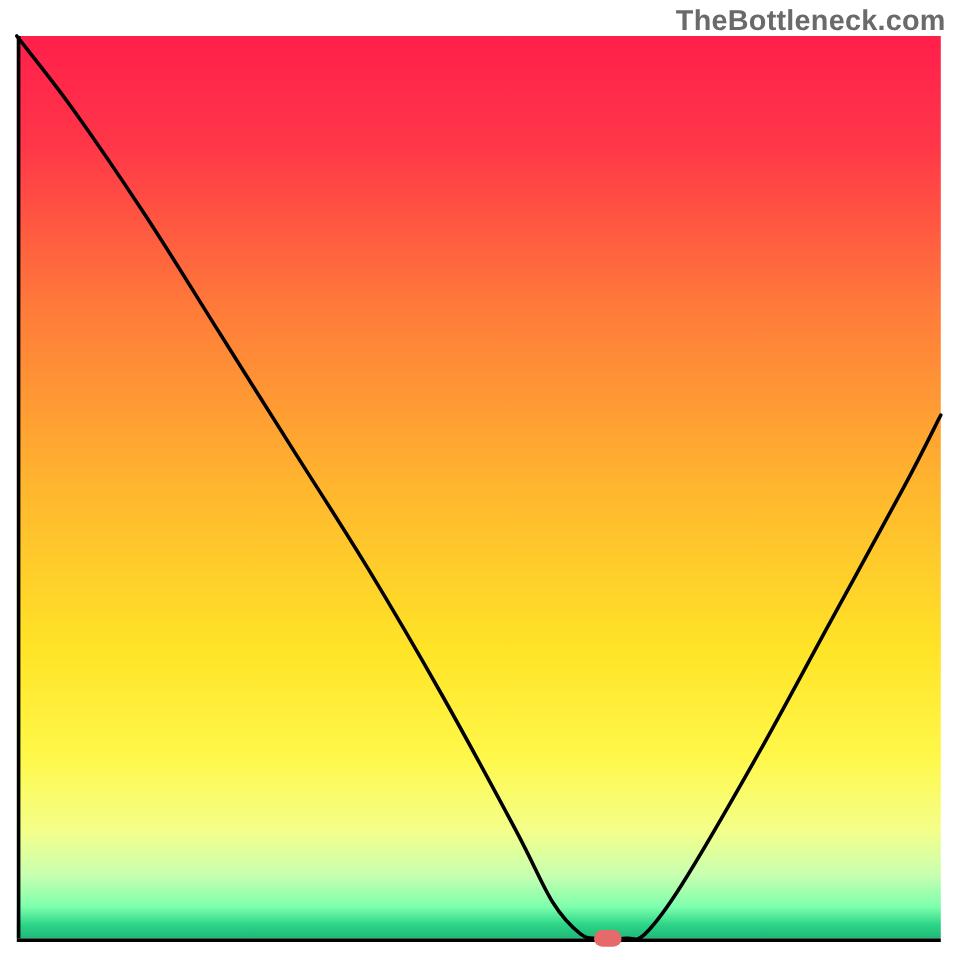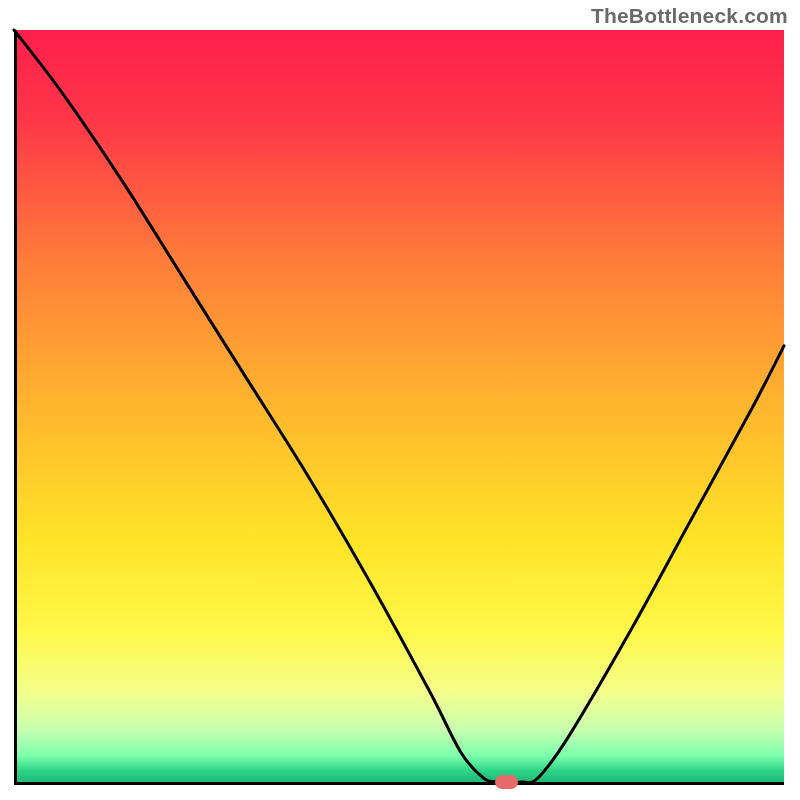--- a/index.html
+++ b/index.html
@@ -13,21 +13,21 @@
   .chart-container {
     position: relative;
     width: 800px;
     height: 800px;
   }
   .watermark {
     position: absolute;
     top: 4px;
     right: 12px;
     font-family: Arial, Helvetica, sans-serif;
-    font-size: 21px;
+    font-size: 24px;
     font-weight: 600;
     color: #6a6a6a;
     letter-spacing: 0.2px;
     user-select: none;
     z-index: 5;
   }
   svg.gradient {
     position: absolute;
     left: 0;
     top: 0;

